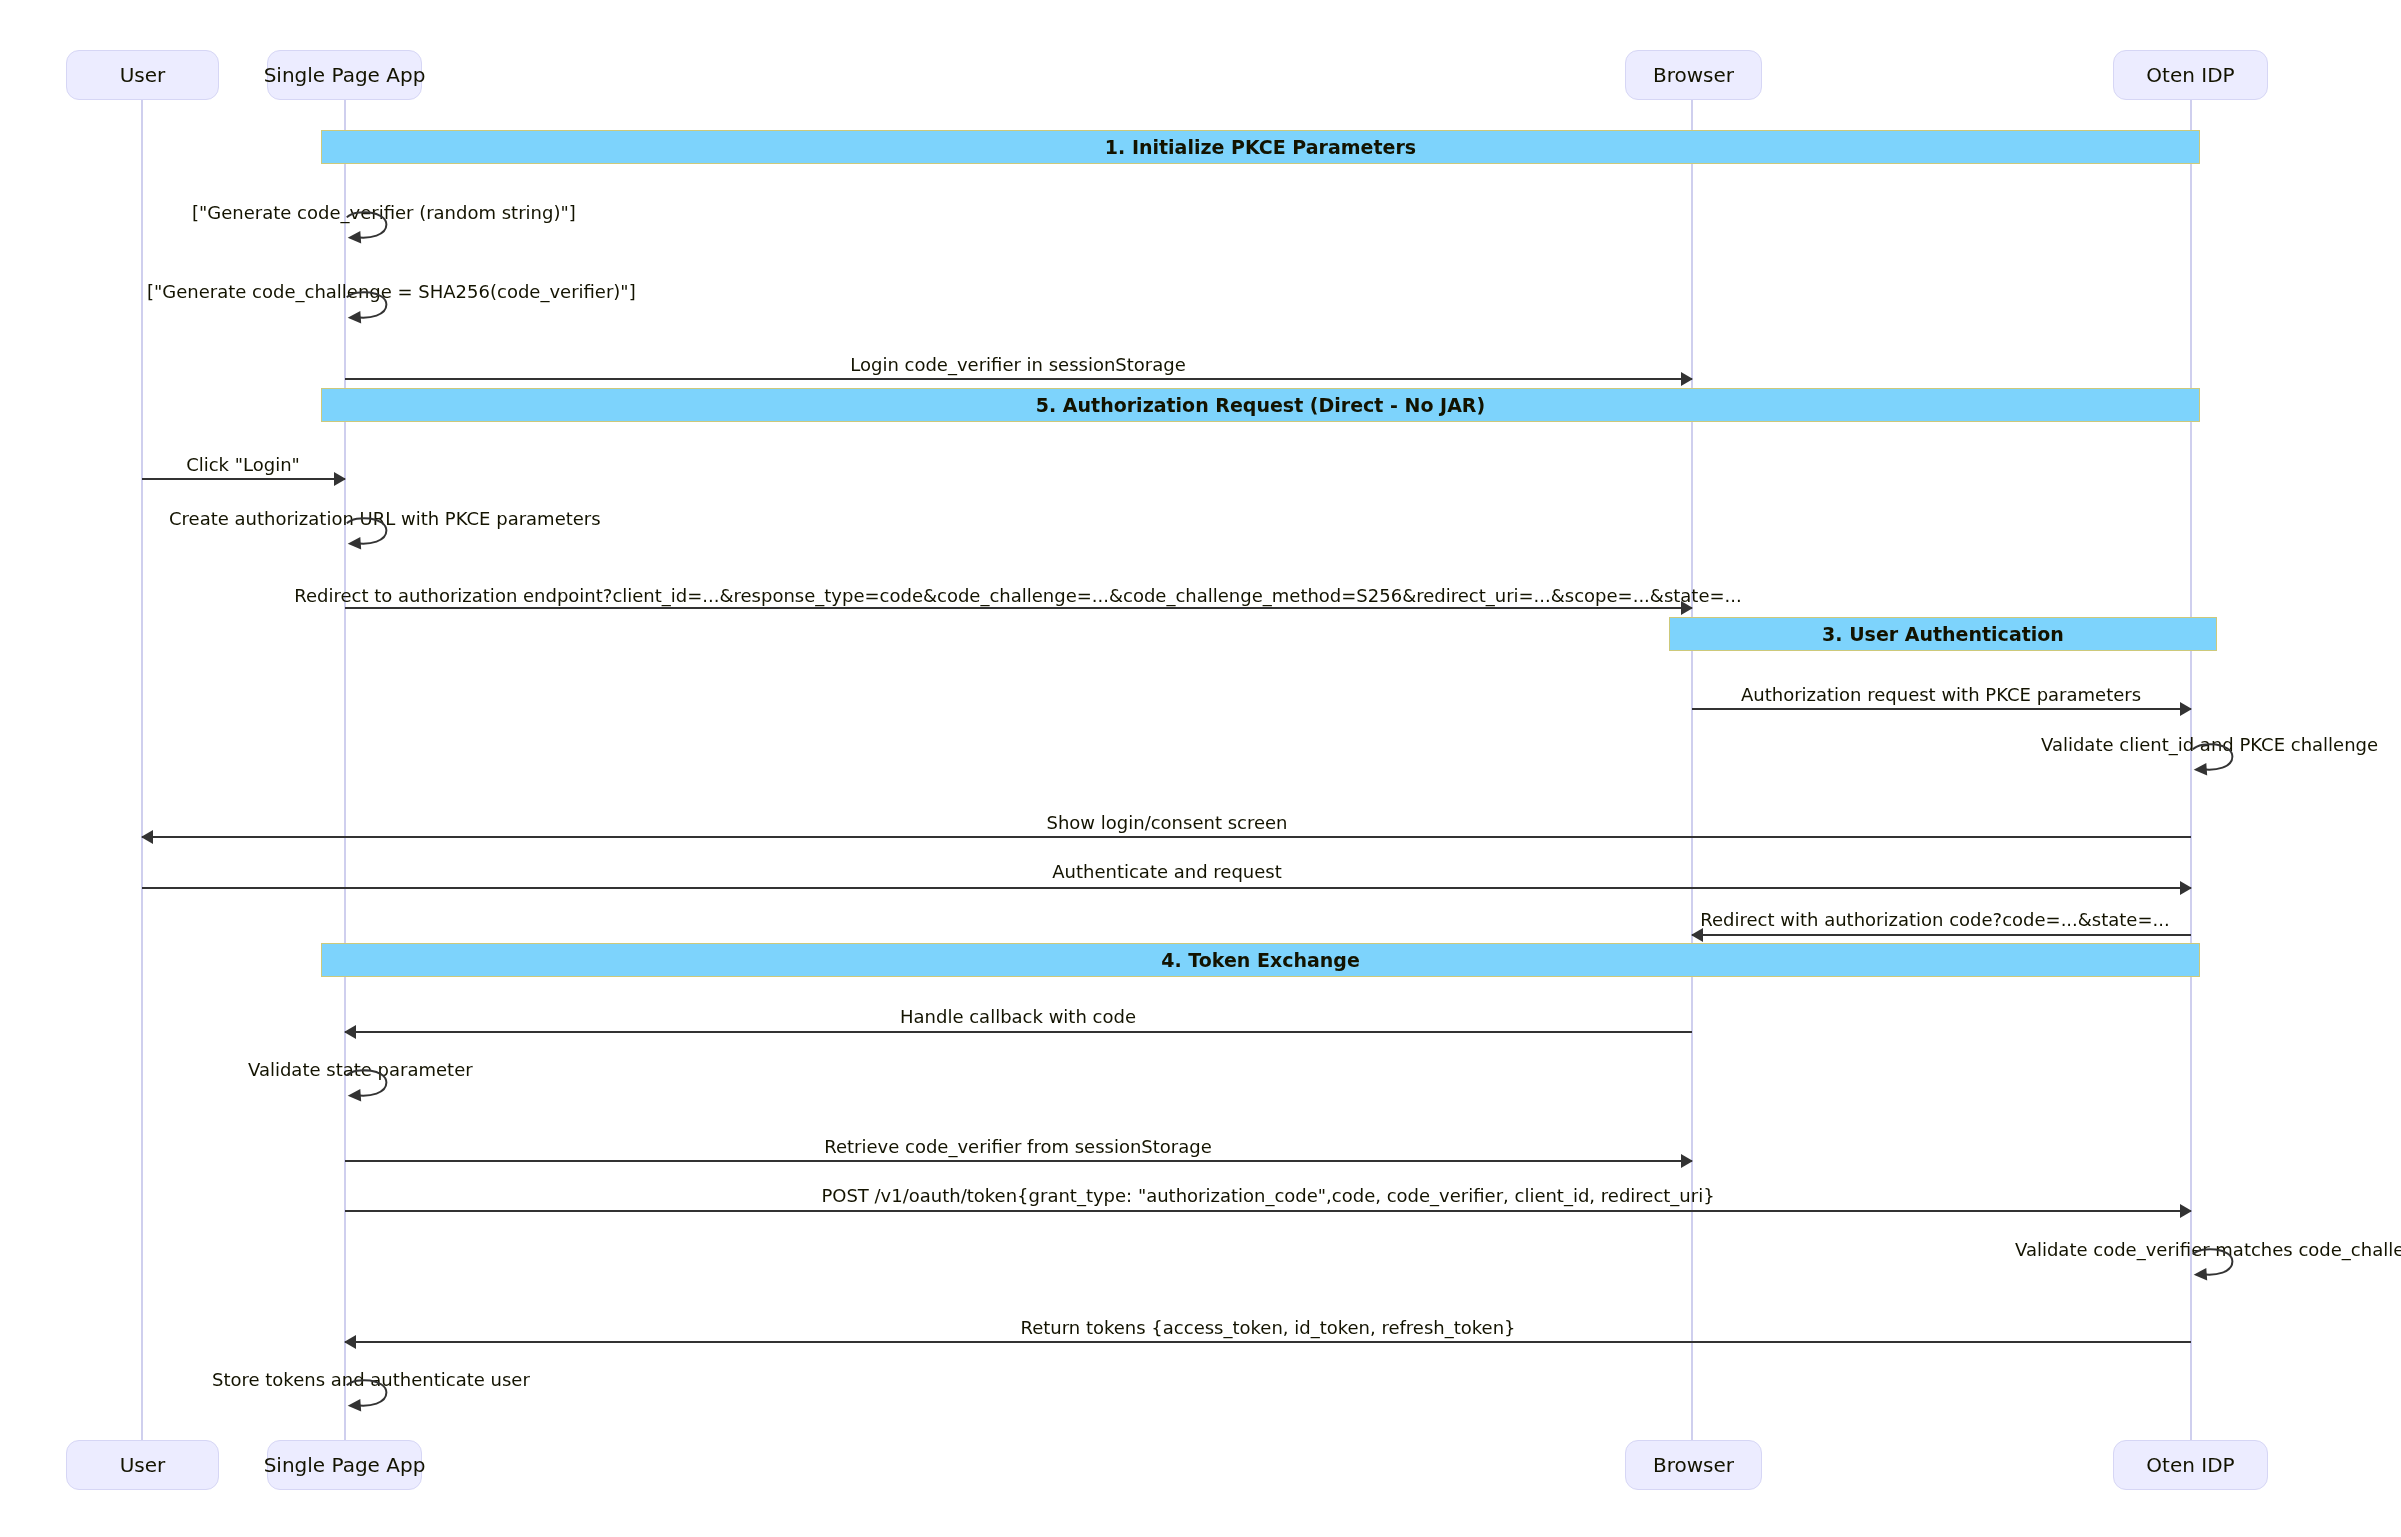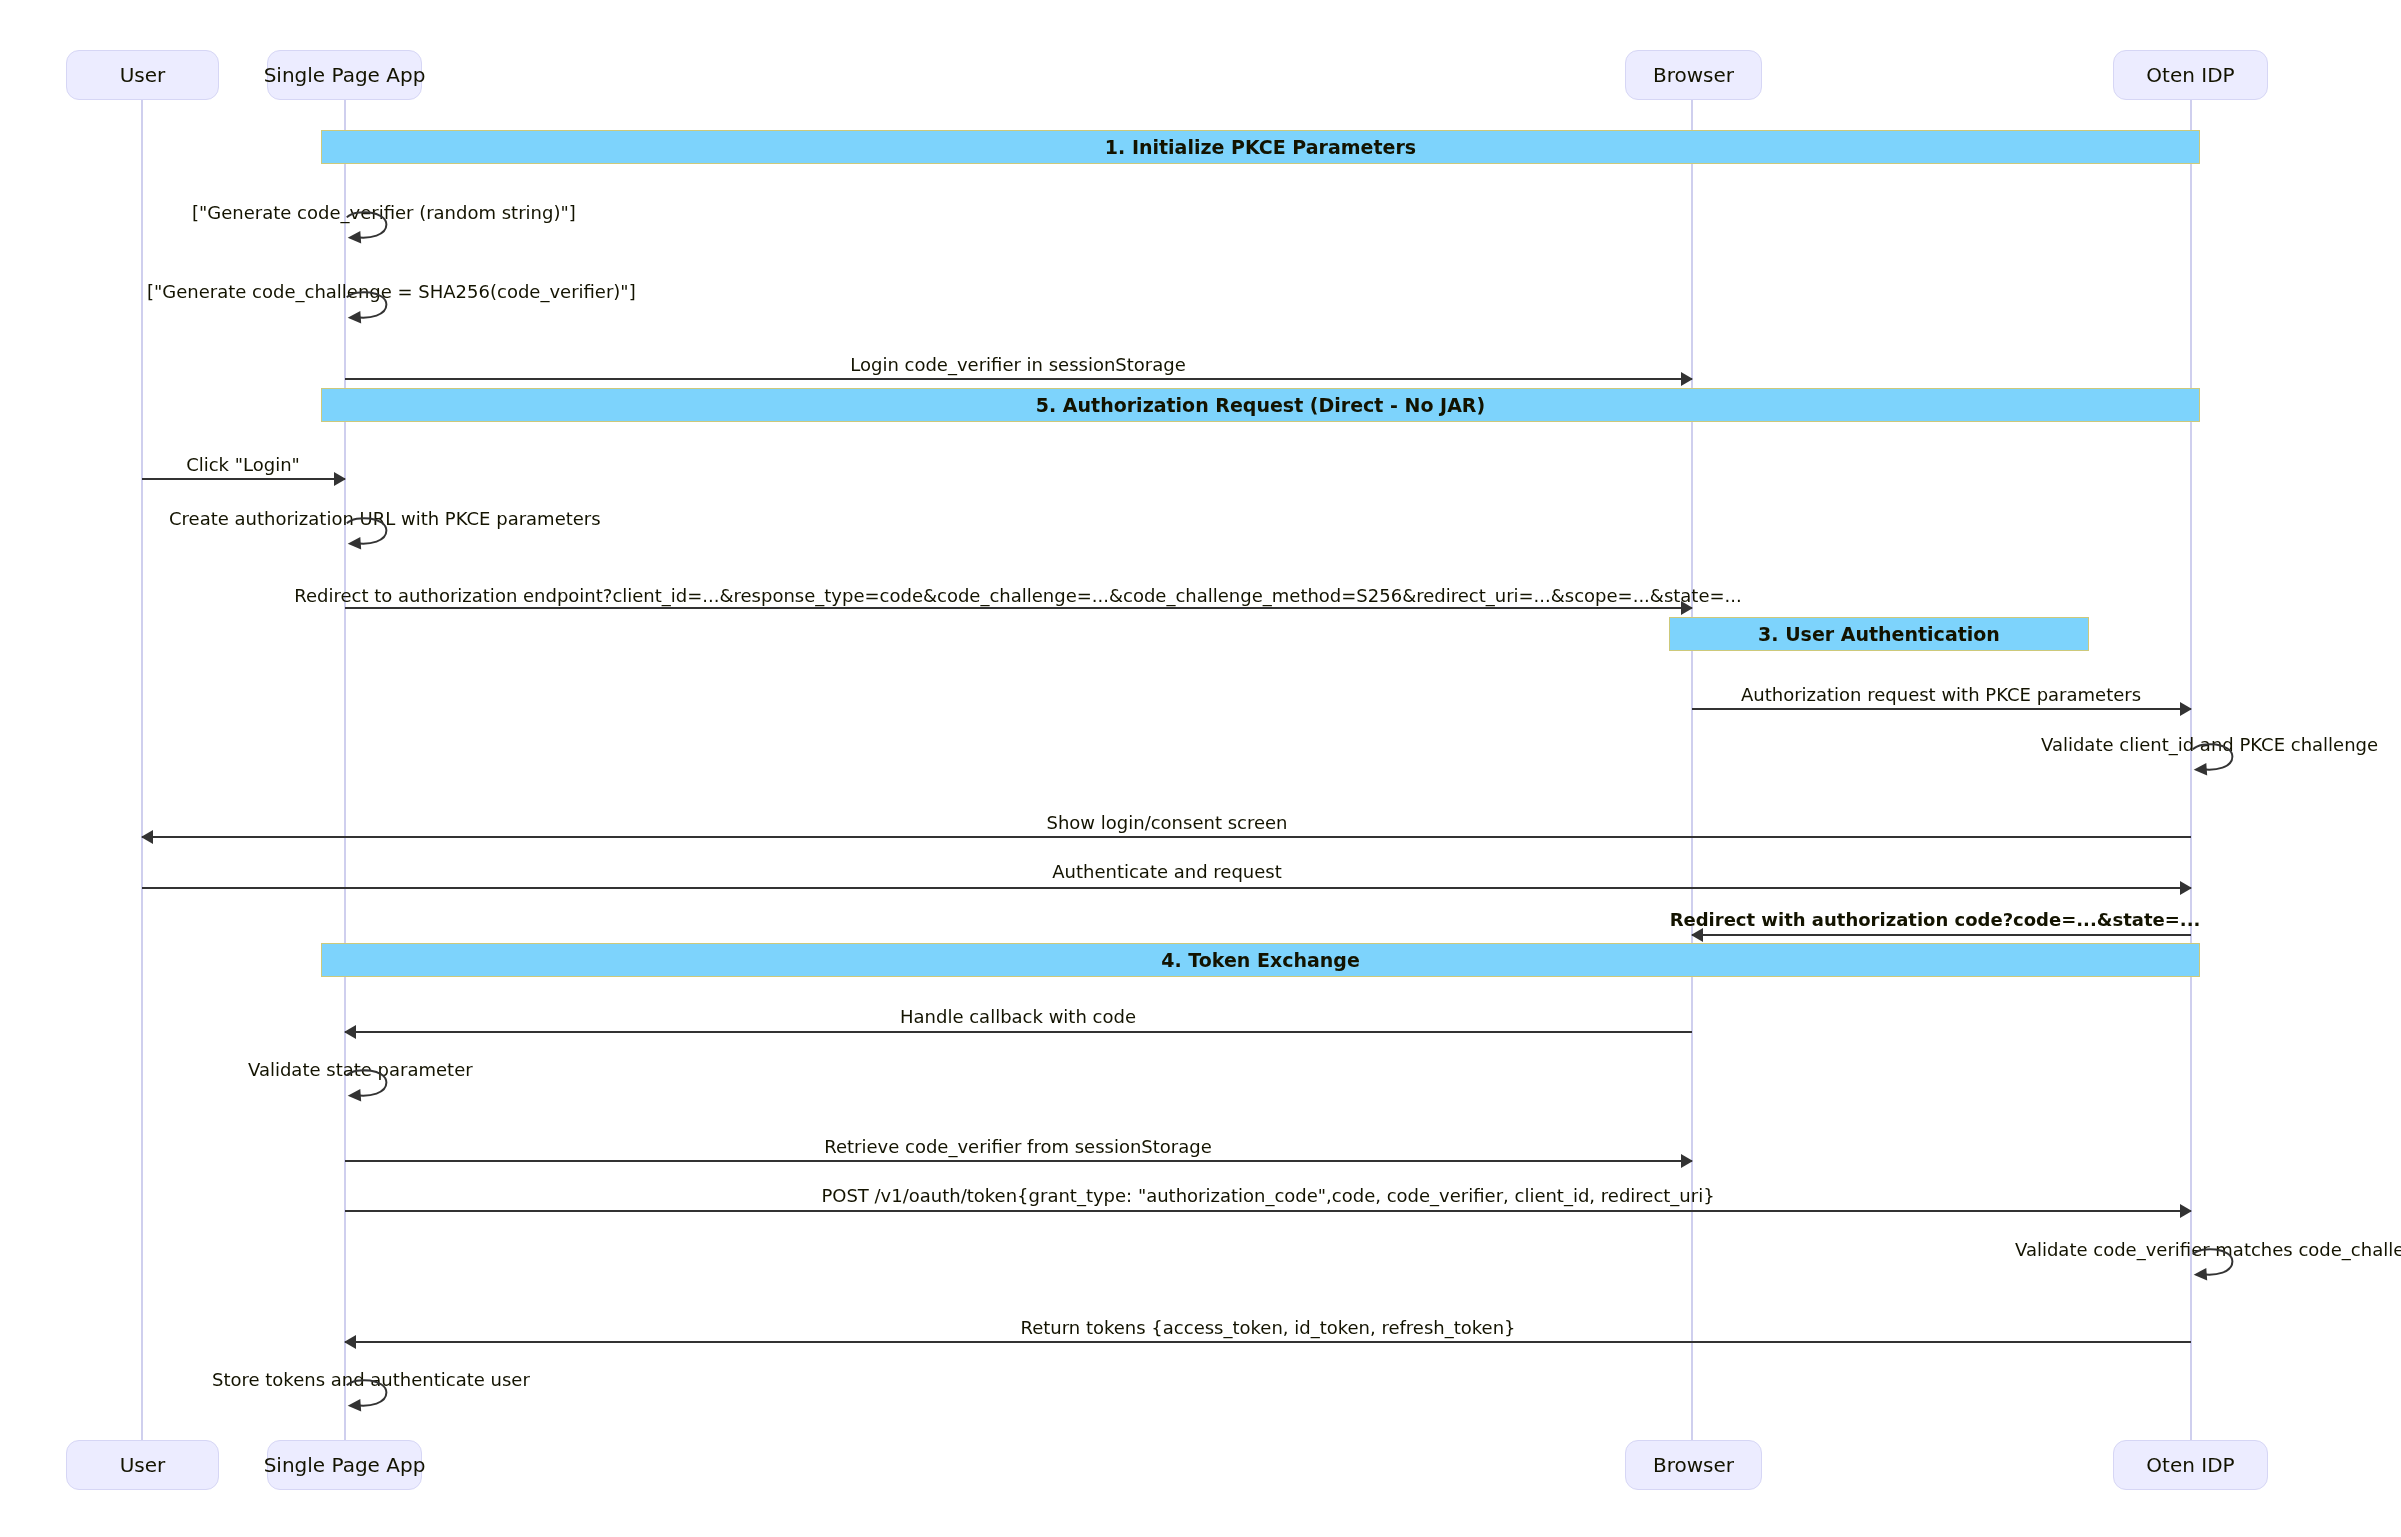--- a/index.html
+++ b/index.html
@@ -134,21 +134,21 @@
     </div>
     <div class="actor-box" style="left: 2113px; top: 1440px; width: 155px; height: 50px;">
       <span>Oten IDP</span>
     </div>
     <div class="section-bar" style="left: 321px; top: 130px; width: 1879px; height: 34px;">
       <span class="section-label">1. Initialize PKCE Parameters</span>
     </div>
     <div class="section-bar" style="left: 321px; top: 388px; width: 1879px; height: 34px;">
       <span class="section-label">5. Authorization Request (Direct - No JAR)</span>
     </div>
-    <div class="section-bar" style="left: 1669px; top: 617px; width: 420px; height: 34px;">
+    <div class="section-bar" style="left: 1669px; top: 617px; width: 548px; height: 34px;">
       <span class="section-label">3. User Authentication</span>
     </div>
     <div class="section-bar" style="left: 321px; top: 943px; width: 1879px; height: 34px;">
       <span class="section-label">4. Token Exchange</span>
     </div>
     <div class="msg-label anchor-left" style="left: 192px; top: 202px;">["Generate code_verifier (random string)"]</div>
     <div class="selfmsg" style="left: 345px; top: 212px;">
       <svg width="54" height="36" viewBox="0 0 60 40">
         <path d="M 2 6 C 12 -4 46 -1 46 14 C 46 26 28 30 12 28" fill="none" stroke="#333333" stroke-width="2.2"></path>
         <path d="M 17 21 L 3 28.5 L 18 35 Z" fill="#333333"></path>
@@ -202,21 +202,21 @@
     <div class="msg-label" style="left: 1167px; top: 812px;">Show login/consent screen</div>
     <div class="msg to-right" style="left: 142px; width: 2049px; top: 887px;">
       <div class="line"></div>
       <div class="head"></div>
     </div>
     <div class="msg-label" style="left: 1167px; top: 861px;">Authenticate and request</div>
     <div class="msg to-left" style="left: 1692px; width: 499px; top: 934px;">
       <div class="line"></div>
       <div class="head"></div>
     </div>
-    <div class="msg-label" style="left: 1935px; top: 909px; font-weight: bold;">Redirect with authorization code?code=...&amp;state=...</div>
+    <div class="msg-label" style="left: 1935px; top: 909px;">Redirect with authorization code?code=...&amp;state=...</div>
     <div class="msg to-left" style="left: 345px; width: 1347px; top: 1031px;">
       <div class="line"></div>
       <div class="head"></div>
     </div>
     <div class="msg-label" style="left: 1018px; top: 1006px;">Handle callback with code</div>
     <div class="msg-label anchor-left" style="left: 248px; top: 1059px;">Validate state parameter</div>
     <div class="selfmsg" style="left: 345px; top: 1070px;">
       <svg width="54" height="36" viewBox="0 0 60 40">
         <path d="M 2 6 C 12 -4 46 -1 46 14 C 46 26 28 30 12 28" fill="none" stroke="#333333" stroke-width="2.2"></path>
         <path d="M 17 21 L 3 28.5 L 18 35 Z" fill="#333333"></path>

